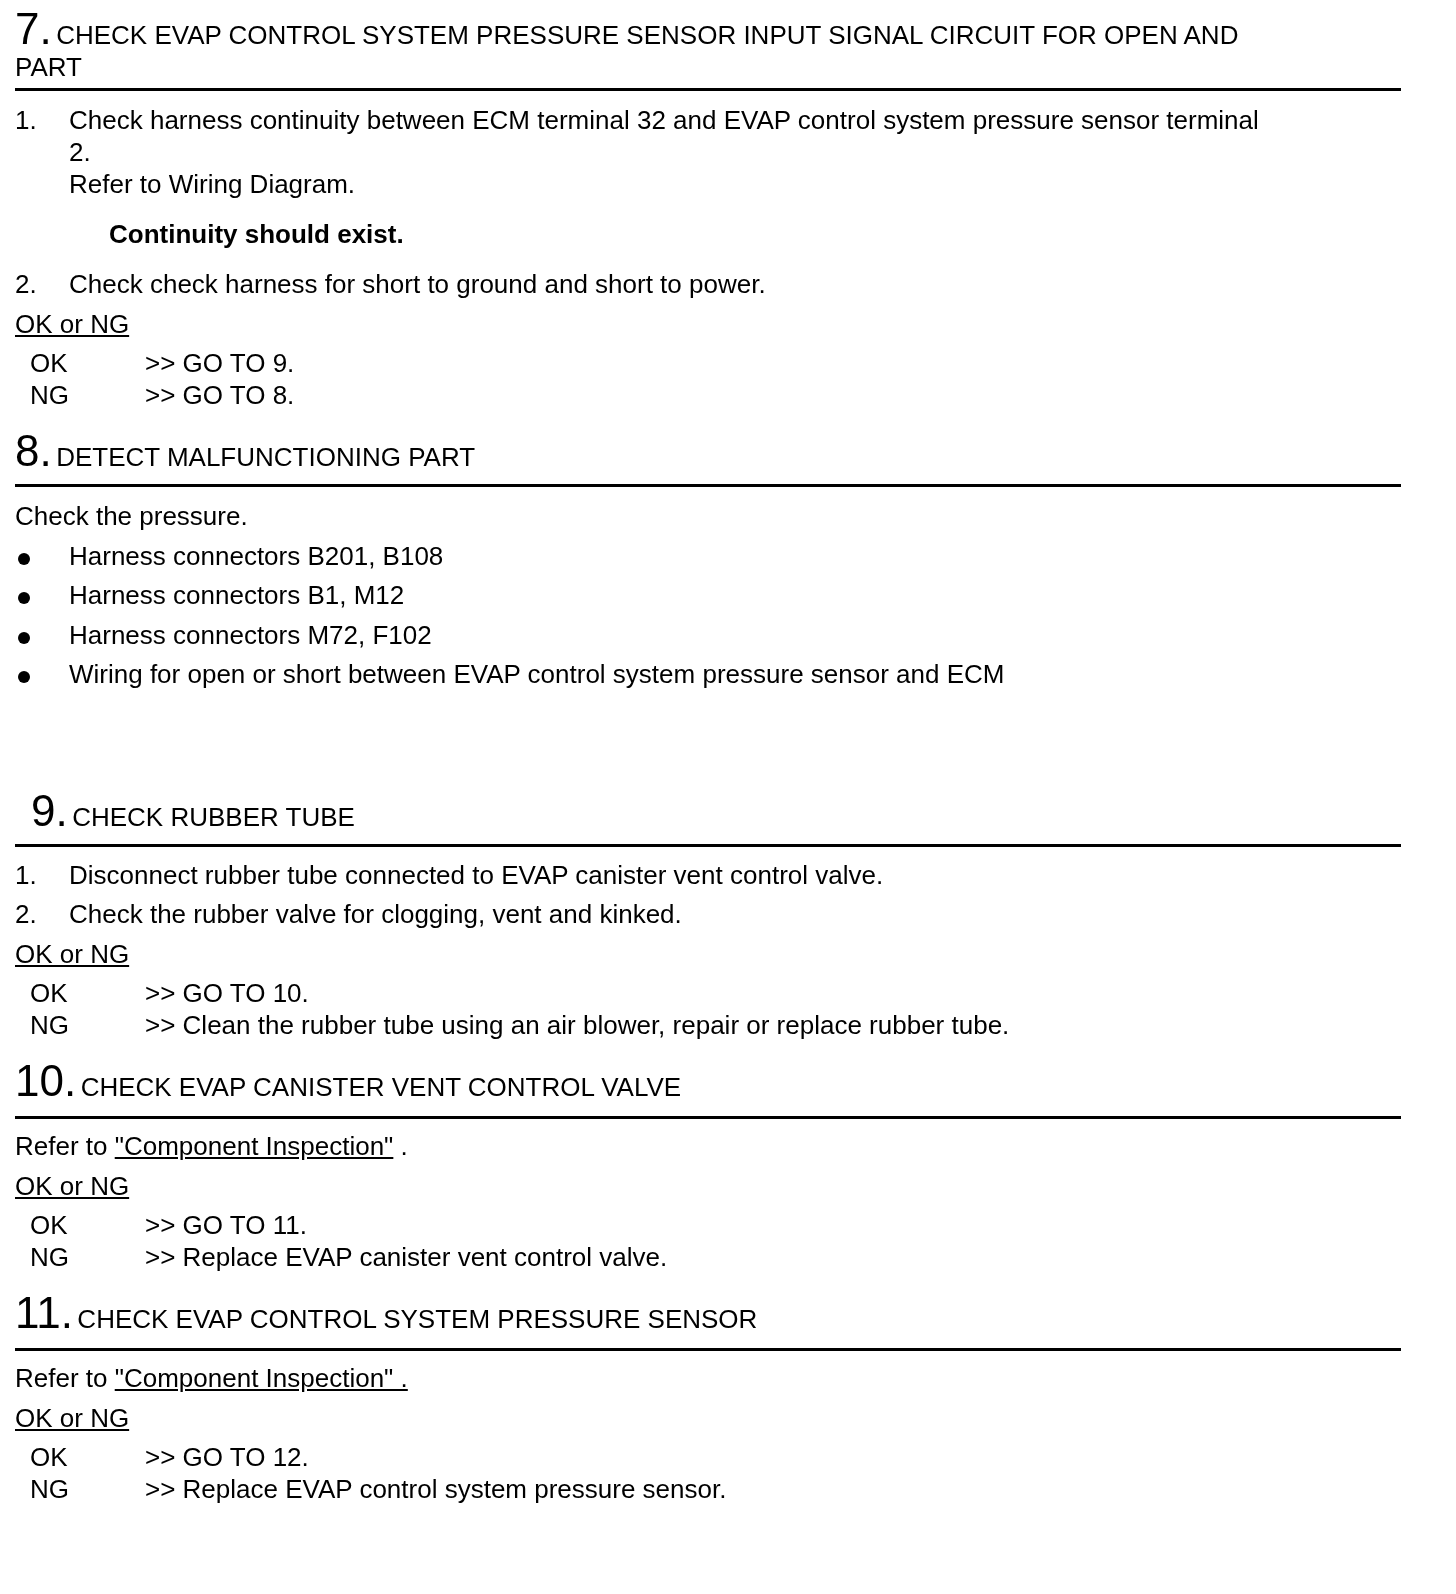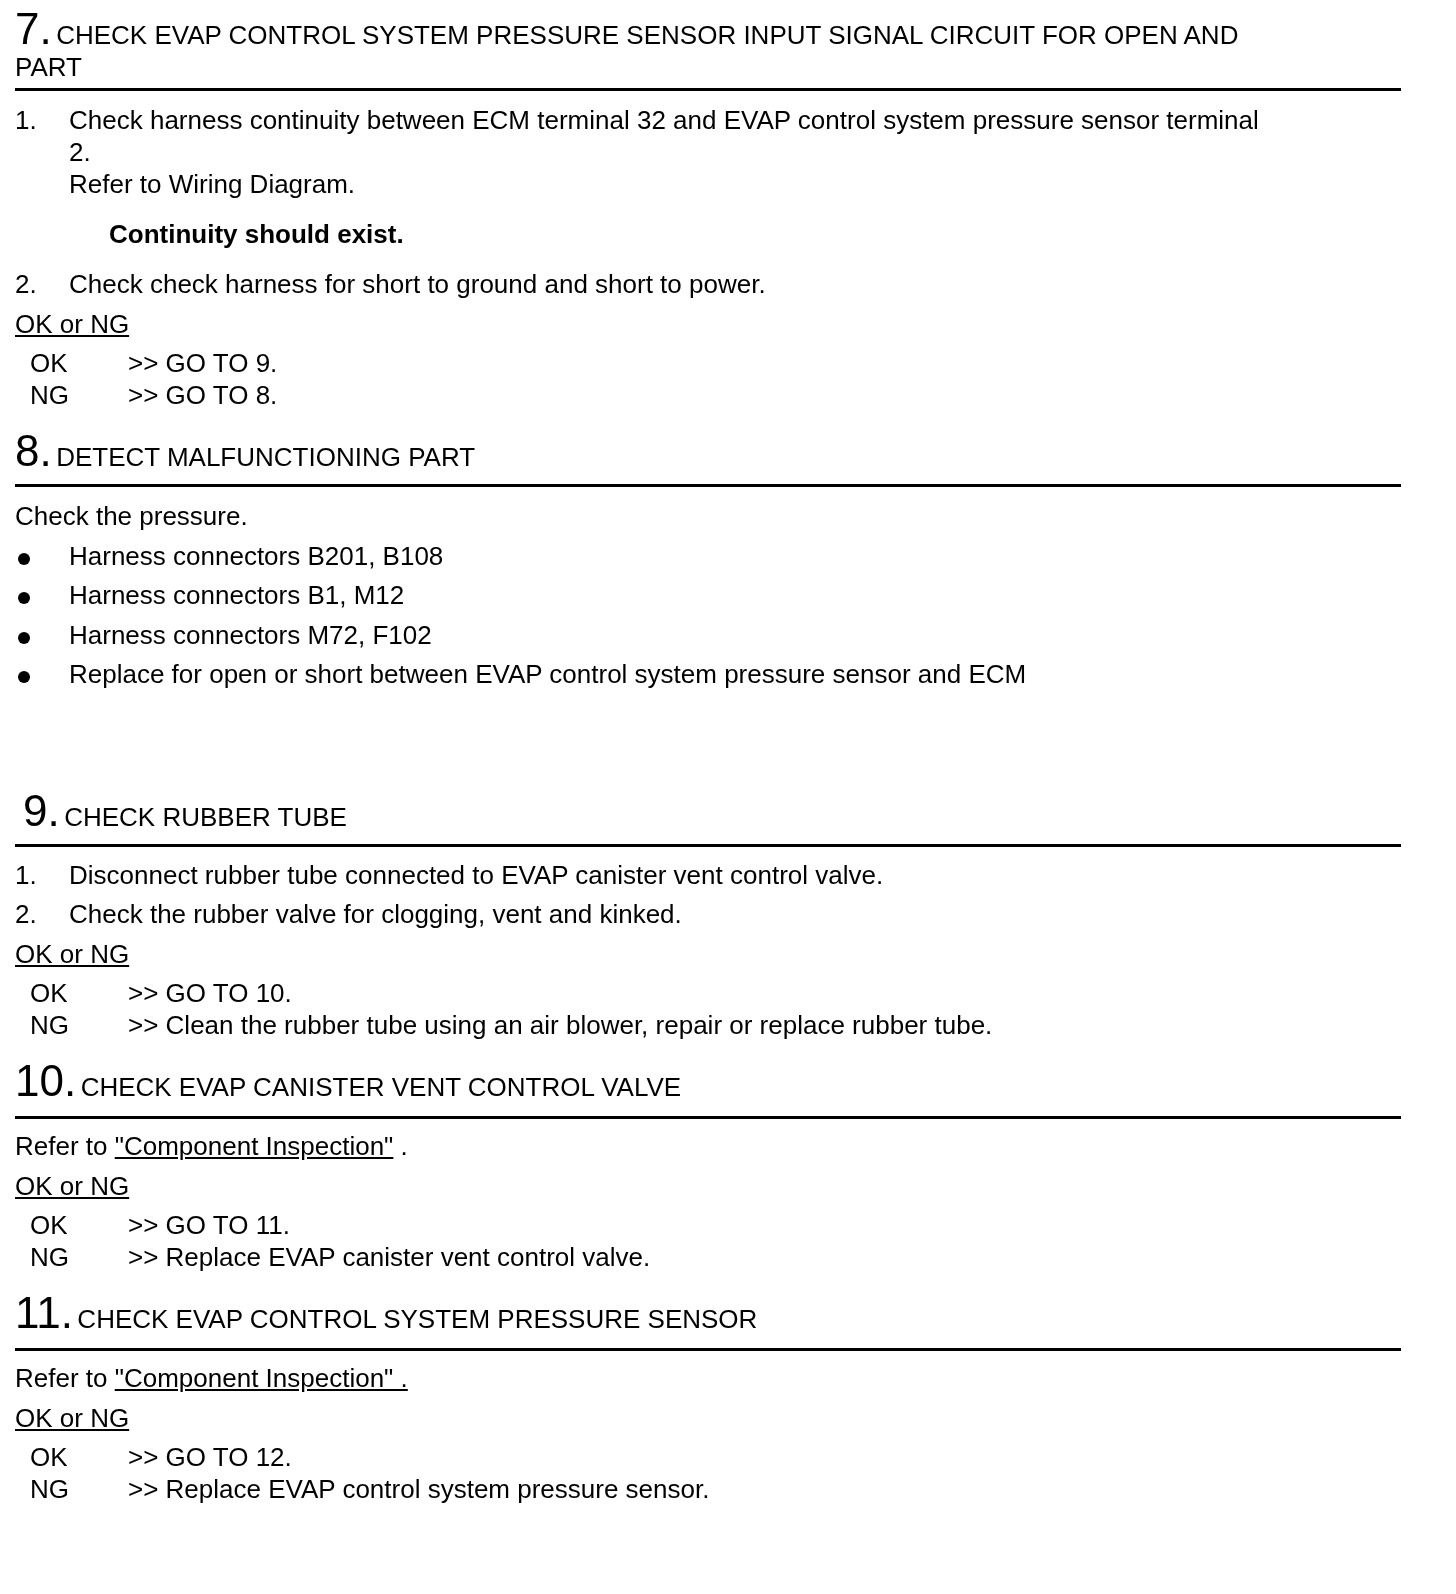--- a/index.html
+++ b/index.html
@@ -12,21 +12,21 @@
   .sec-num { font-size: 44px; font-weight: normal; letter-spacing: 0; }
   .sec-title { font-size: 26px; font-weight: normal; }
   .txt { font-size: 26px; line-height: 32px; }
   .row { position: relative; }
   .num { position: absolute; left: 0; }
   .ind { padding-left: 54px; }
   .bullet { position: absolute; left: 3px; top: 13px; width: 12px; height: 12px; border-radius: 50%; background: #000; }
   .ul { text-decoration: underline; }
   .res { position: relative; height: 32px; }
   .res .k { position: absolute; left: 15px; }
-  .res .v { position: absolute; left: 113px; text-align: right; }
+  .res .v { position: absolute; left: 130px; text-align: right; }
   .link { text-decoration: underline; cursor: pointer; }
 </style>
 </head>
 <body>
 
 <div class="page">
 
   <div style="position:absolute; top:0; left:0; width:1386px;">
     <div class="sec-head" style="height:88px;">
       <div style="position:absolute; top:4px; left:0; white-space:nowrap;">
@@ -72,27 +72,27 @@
     <div class="txt row" style="position:absolute; top:157px; left:0;">
       <span class="bullet"></span>
       <div class="ind">Harness connectors B1, M12</div>
     </div>
     <div class="txt row" style="position:absolute; top:197px; left:0;">
       <span class="bullet"></span>
       <div class="ind">Harness connectors M72, F102</div>
     </div>
     <div class="txt row" style="position:absolute; top:236px; left:0; white-space:nowrap;">
       <span class="bullet"></span>
-      <div class="ind">Replace for open or short between EVAP control system pressure sensor and ECM</div>
+      <div class="ind">Wiring for open or short between EVAP control system pressure sensor and ECM</div>
     </div>
   </div>
 
   <div style="position:absolute; top:782px; left:0; width:1386px;">
     <div class="sec-head" style="height:62px;">
-      <div style="position:absolute; top:4px; left:8px; white-space:nowrap;">
+      <div style="position:absolute; top:4px; left:16px; white-space:nowrap;">
         <span class="sec-num">9.</span>
         <span class="sec-title">CHECK RUBBER TUBE</span>
       </div>
     </div>
     <div class="txt row" style="position:absolute; top:77px; left:0;">
       <span class="num">1.</span>
       <div class="ind" style="white-space:nowrap;">Disconnect rubber tube connected to EVAP canister vent control valve.</div>
     </div>
     <div class="txt row" style="position:absolute; top:116px; left:0;">
       <span class="num">2.</span>

